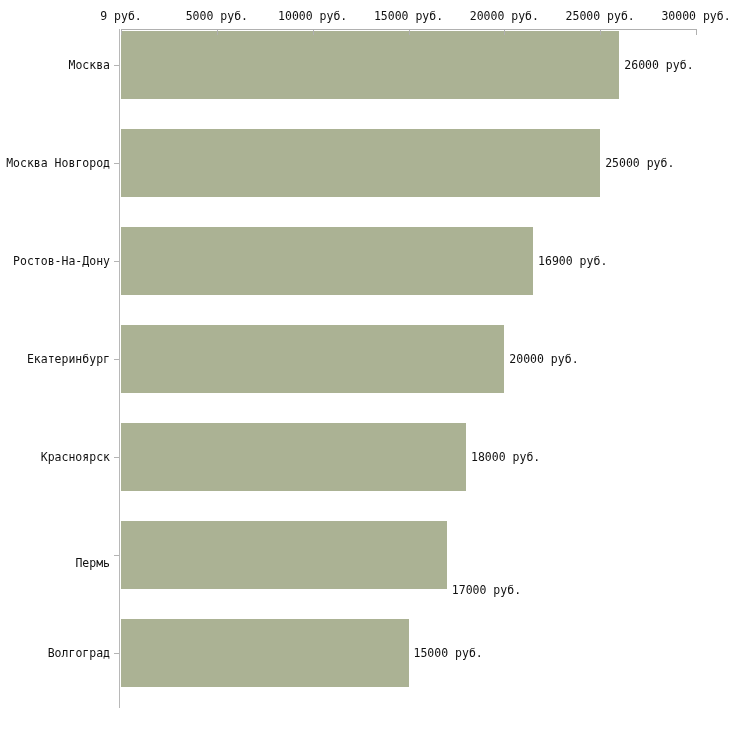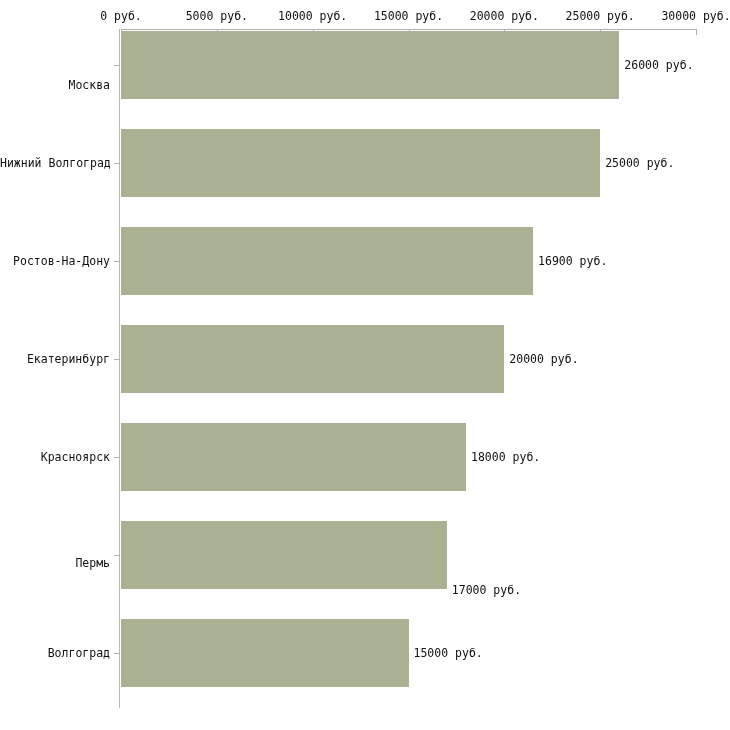--- a/index.html
+++ b/index.html
@@ -105,25 +105,25 @@
 
 <div id="chart-root">
 
   <div id="plot-area">
 
     <div id="y-axis"></div>
 
     <div id="bars-layer">
         <div class="bar" title="Москва 26000 руб." style="top: 31px; width: 498.333px; background: rgb(171, 178, 148);"></div>
         <div class="y-tick" style="position: absolute; left: 114px; top: 65px; width: 5px; height: 1px; background: rgb(180, 180, 180);"></div>
-        <div class="y-tick-label" style="position: absolute; left: 0px; width: 110px; top: 65px; margin-top: 20px;">Москва</div>
+        <div class="y-tick-label" style="position: absolute; left: 0px; width: 110px; top: 65px;">Москва</div>
         <div class="bar-value-label" style="left: 624.333px; top: 65px; text-align: right;">26000 руб.</div>
         <div class="bar" title="Нижний Новгород 25000 руб." style="top: 129px; width: 479.167px; background: rgb(171, 178, 148);"></div>
         <div class="y-tick" style="position: absolute; left: 114px; top: 163px; width: 5px; height: 1px; background: rgb(180, 180, 180);"></div>
-        <div class="y-tick-label" style="position: absolute; left: 0px; width: 110px; top: 163px;">Нижний Волгоград</div>
+        <div class="y-tick-label" style="position: absolute; left: 0px; width: 110px; top: 163px;">Москва Новгород</div>
         <div class="bar-value-label" style="left: 605.167px; top: 163px;">25000 руб.</div>
         <div class="bar" title="Ростов-На-Дону 21500 руб." style="top: 227px; width: 412.083px; background: rgb(171, 178, 148);"></div>
         <div class="y-tick" style="position: absolute; left: 114px; top: 261px; width: 5px; height: 1px; background: rgb(180, 180, 180);"></div>
         <div class="y-tick-label" style="position: absolute; left: 0px; width: 110px; top: 261px;">Ростов-На-Дону</div>
         <div class="bar-value-label" style="left: 538.083px; top: 261px;">16900 руб.</div>
         <div class="bar" title="Екатеринбург 20000 руб." style="top: 325px; width: 383.333px; background: rgb(171, 178, 148);"></div>
         <div class="y-tick" style="position: absolute; left: 114px; top: 359px; width: 5px; height: 1px; background: rgb(180, 180, 180);"></div>
         <div class="y-tick-label" style="position: absolute; left: 0px; width: 110px; top: 359px;">Екатеринбург</div>
         <div class="bar-value-label" style="left: 509.333px; top: 359px;">20000 руб.</div>
         <div class="bar" title="Красноярск 18000 руб." style="top: 423px; width: 345px; background: rgb(171, 178, 148);"></div>
@@ -136,21 +136,21 @@
         <div class="bar-value-label" style="left: 451.833px; top: 555px; margin-top: 35px;">17000 руб.</div>
         <div class="bar" title="Волгоград 15000 руб." style="top: 619px; width: 287.5px; background: rgb(171, 178, 148);"></div>
         <div class="y-tick" style="position: absolute; left: 114px; top: 653px; width: 5px; height: 1px; background: rgb(180, 180, 180);"></div>
         <div class="y-tick-label" style="position: absolute; left: 0px; width: 110px; top: 653px;">Волгоград</div>
         <div class="bar-value-label" style="left: 413.5px; top: 653px;">15000 руб.</div>
       </div>
 
     <div id="x-axis"></div>
     <div id="x-ticks-layer">
         <div class="x-tick" style="left: 121px; top: 29px;"></div>
-        <div class="x-tick-label" style="left: 121px; top: 9px;">0 руб.</div>
+        <div class="x-tick-label" style="left: 121px; top: 9px;">9 руб.</div>
         <div class="x-tick" style="left: 216.833px; top: 29px;"></div>
         <div class="x-tick-label" style="left: 216.833px; top: 9px;">5000 руб.</div>
         <div class="x-tick" style="left: 312.667px; top: 29px;"></div>
         <div class="x-tick-label" style="left: 312.667px; top: 9px;">10000 руб.</div>
         <div class="x-tick" style="left: 408.5px; top: 29px;"></div>
         <div class="x-tick-label" style="left: 408.5px; top: 9px;">15000 руб.</div>
         <div class="x-tick" style="left: 504.333px; top: 29px;"></div>
         <div class="x-tick-label" style="left: 504.333px; top: 9px;">20000 руб.</div>
         <div class="x-tick" style="left: 600.167px; top: 29px;"></div>
         <div class="x-tick-label" style="left: 600.167px; top: 9px;">25000 руб.</div>

